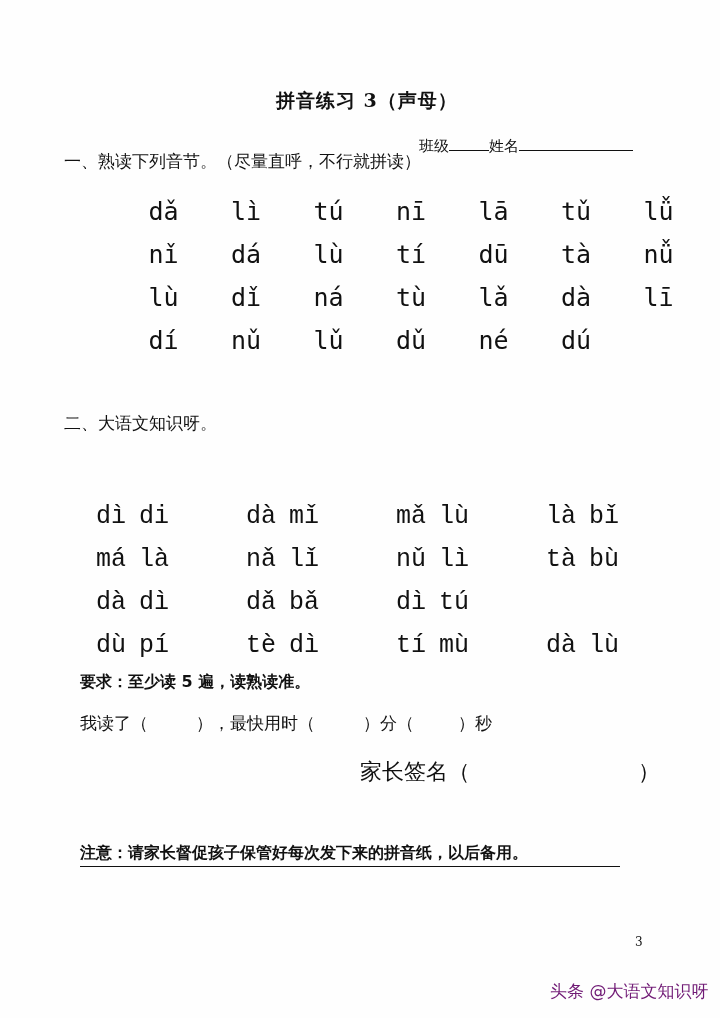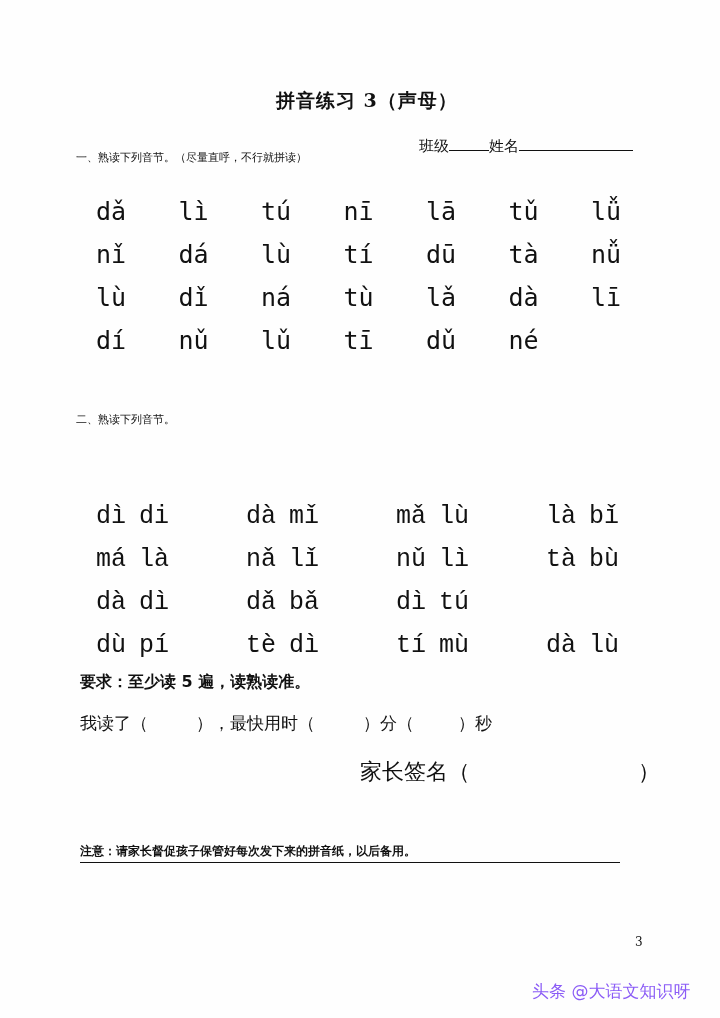--- a/index.html
+++ b/index.html
@@ -7,37 +7,37 @@
     width: 720px; height: 1018px; background: #fefefe; position: relative;
     font-family: "DejaVu Serif", "Liberation Serif", serif; color: #111;
     overflow: hidden;
   }
   .abs { position: absolute; white-space: nowrap; }
   .title { left: 276px; top: 88px; font-size: 19px; font-weight: bold; letter-spacing: 1px; }
   .title .paren { font-weight: bold; }
   .classline { left: 419px; top: 136px; font-size: 15px; }
   .blank-short { display: inline-block; width: 40px; border-bottom: 1px solid #111; height: 14px; vertical-align: baseline; }
   .blank-long { display: inline-block; width: 114px; border-bottom: 1px solid #111; height: 14px; vertical-align: baseline; }
-  .section-head { left: 76px; font-size: 11px; }
+  .section-head { left: 64px; font-size: 17px; }
   .syll-grid { position: absolute; left: 96px; top: 190px; }
-  .syll-row { height: 43px; display: flex; }
+  .syll-row { height: 43px; display: flex; text-align: right; }
   .syll { width: 82.5px; font-family: "DejaVu Sans Mono", "Liberation Mono", monospace; font-size: 25px; line-height: 43px; }
   .word-grid { position: absolute; left: 96px; top: 447px; }
   .word-row { height: 43px; display: flex; }
   .word { width: 150px; font-family: Liberation Mono, monospace; font-size: 25px; line-height: 43px; word-spacing: -2px; margin-top: 48px; }
   .req { left: 80px; top: 672px; font-size: 16px; font-weight: bold; font-family: "DejaVu Sans", "Liberation Sans", sans-serif; text-align: right; }
   .readline { left: 80px; top: 712px; font-size: 17px; }
   .gap1 { display: inline-block; width: 48px; }
   .gap2 { display: inline-block; width: 48px; }
   .gap3 { display: inline-block; width: 44px; }
   .sign { left: 360px; top: 757px; font-size: 22px; }
   .gap4 { display: inline-block; width: 168px; }
-  .note { left: 80px; top: 843px; font-size: 12px; font-weight: bold; font-family: Liberation Sans, sans-serif; border-bottom: 1.5px solid #111; padding-bottom: 2px; width: 540px; }
+  .note { left: 80px; top: 843px; font-size: 16px; font-weight: bold; font-family: Liberation Sans, sans-serif; border-bottom: 1.5px solid #111; padding-bottom: 2px; width: 540px; }
   .pagenum { left: 635px; top: 935px; font-size: 12px; }
-  .watermark { left: 532px; top: 980px; font-size: 17px; color: #8b5cf6; font-family: "DejaVu Sans", "Liberation Sans", sans-serif; text-shadow: 0 0 2px #fff, 0 0 3px #fff; }
+  .watermark { left: 550px; top: 980px; font-size: 17px; color: #701a75; font-family: "DejaVu Sans", "Liberation Sans", sans-serif; text-shadow: 0 0 2px #fff, 0 0 3px #fff; }
 </style>
 </head>
 <body>
 
 <div class="abs title">
   <span>拼音练习 3</span><span class="paren">（声母）</span>
 </div>
 
 <div class="abs classline">
   <span>班级</span><span class="blank-short"></span><span>姓名</span><span class="blank-long"></span>
@@ -70,27 +70,27 @@
     <span class="syll">ná</span>
     <span class="syll">tù</span>
     <span class="syll">lǎ</span>
     <span class="syll">dà</span>
     <span class="syll">lī</span>
   </div>
   <div class="syll-row">
     <span class="syll">dí</span>
     <span class="syll">nǔ</span>
     <span class="syll">lǔ</span>
-    <span class="syll">tī</span>
     <span class="syll">dǔ</span>
     <span class="syll">né</span>
+    <span class="syll">dú</span>
   </div>
 </div>
 
-<div class="abs section-head" style="top:412px;">二、熟读下列音节。</div>
+<div class="abs section-head" style="top:412px;">二、大语文知识呀。</div>
 
 <div class="word-grid">
   <div class="word-row">
     <span class="word">dì di</span>
     <span class="word">dà mǐ</span>
     <span class="word">mǎ lù</span>
     <span class="word">là bǐ</span>
   </div>
   <div class="word-row">
     <span class="word">má là</span>

